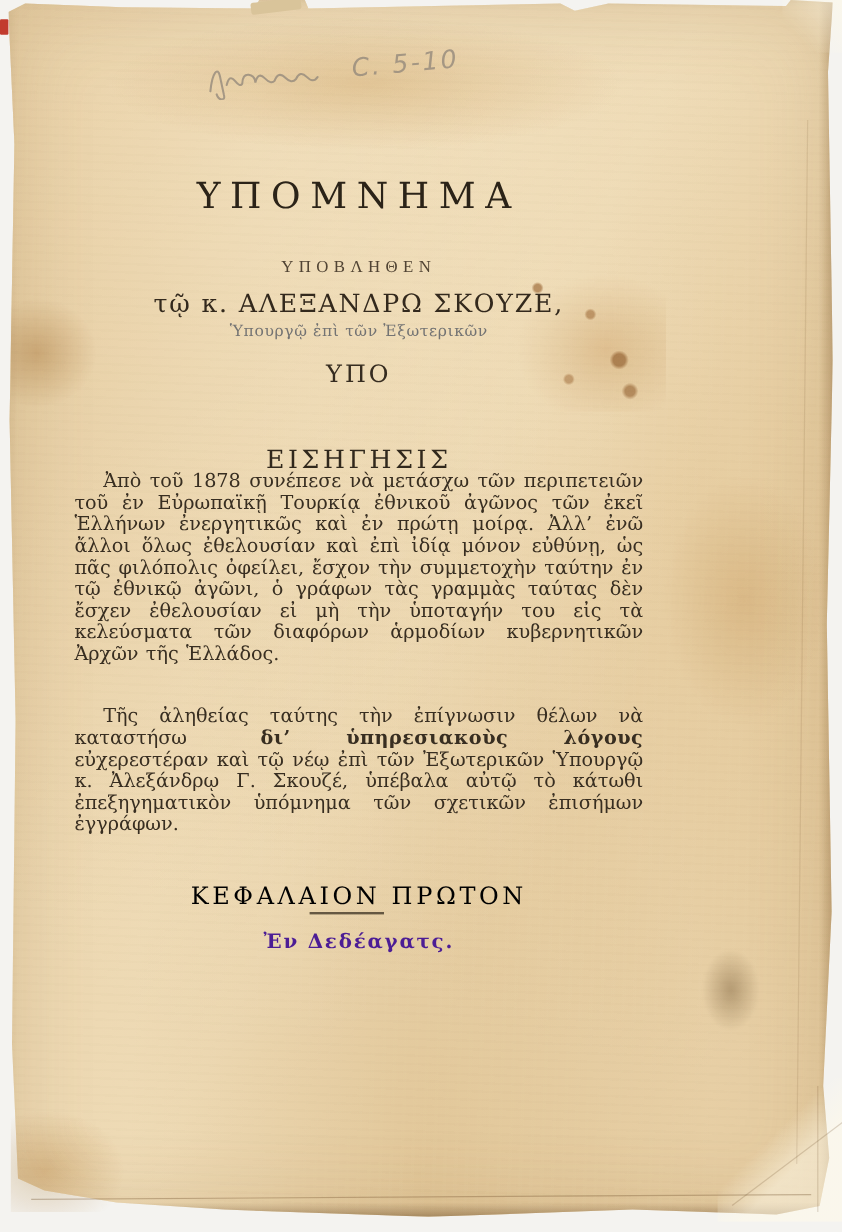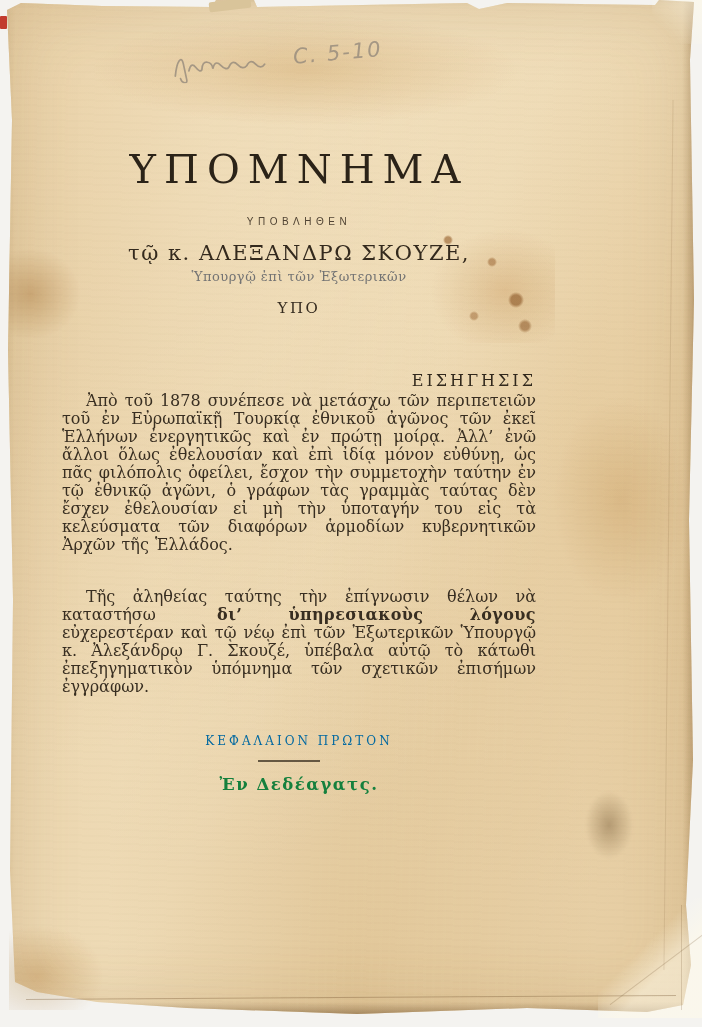--- a/index.html
+++ b/index.html
@@ -71,44 +71,44 @@
   }
   .handwriting .code {
     font-family:"DejaVu Sans","Liberation Sans",sans-serif;
     font-style:italic; font-size:21px; letter-spacing:2px; opacity:.8;
   }
 
   
   .tx { position:absolute; left:62px; width:474px; color:#362c20; }
   .center { text-align:center; }
   .title {
-    top:146px; font-size:40px; letter-spacing:8px; color:#2b2318; font-weight:400;
+    top:146px; font-size:30px; letter-spacing:8px; color:#2b2318; font-weight:400;
   }
   .subtitle {
-    top:216px; font-family:Liberation Sans, sans-serif;
-    font-size:10px; letter-spacing:4.5px; color:#514434;
+    top:216px; font-family:Liberation Serif, serif;
+    font-size:14px; letter-spacing:4.5px; color:#514434;
   }
   .dedication { top:241px; font-size:21px; letter-spacing:1.5px; color:#33291d; }
   .role { top:269px; font-size:13px; letter-spacing:.5px; color:#737373; }
-  .bylabel { top:299px; font-size:15px; letter-spacing:2.5px; }
+  .bylabel { top:299px; font-size:20px; letter-spacing:2.5px; }
   .author {
     top:317px; font-family:"DejaVu Sans","Liberation Sans",sans-serif;
     font-weight:700; font-size:17.5px; letter-spacing:2px; color:#332a1f;
   }
-  .heading1 { top:371px; font-size:16px; letter-spacing:3px; color:#31281c;text-align:right; }
+  .heading1 { top:371px; font-size:21px; letter-spacing:3px; color:#31281c; }
   .body-par {
     font-size:16px; line-height:18px; text-align:justify; text-indent:24px;
     word-spacing:1px; color:#382e21;
   }
   .par1 { top:392px; }
   .par2 { top:588px; }
   .bold-inline { font-weight:700; letter-spacing:.4px;margin-left:16px; }
-  .chapter { top:734px; font-size:12px; letter-spacing:3px; color:#0369a1; }
+  .chapter { top:734px; font-size:20px; letter-spacing:3px; color:#000000; }
   .rule { position:absolute; left:258px; top:760px; width:62px; height:2px; background:#443828; opacity:.8; }
-  .subchapter { top:775px; font-size:16.5px; font-weight:700; letter-spacing:1.5px; color:#15803d;text-align:center; }
+  .subchapter { top:775px; font-size:16.5px; font-weight:700; letter-spacing:1.5px; color:#4c1d95;text-align:center; }
   .par3 { top:822px; }
 
   
   .texture {
     position:absolute; inset:0; pointer-events:none; opacity:.5;
     background:
       repeating-linear-gradient(2deg,  rgba(160,125,75,.03) 0 2px, transparent 2px 7px),
       repeating-linear-gradient(92deg, rgba(255,245,220,.04) 0 3px, transparent 3px 9px);
   }
 </style>

